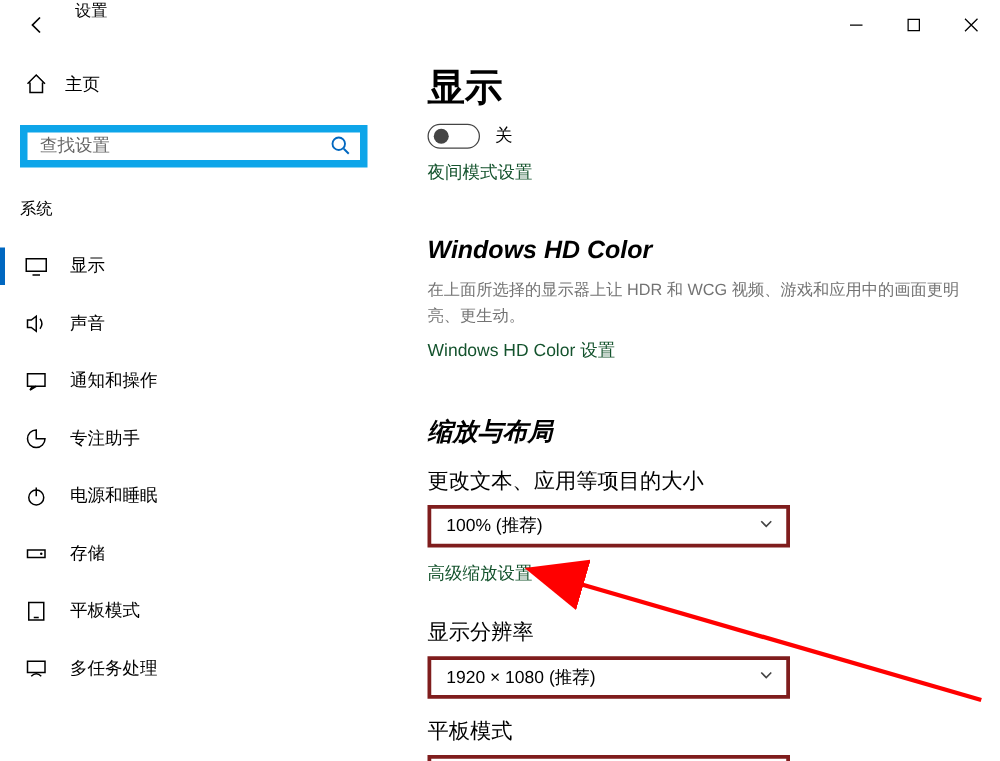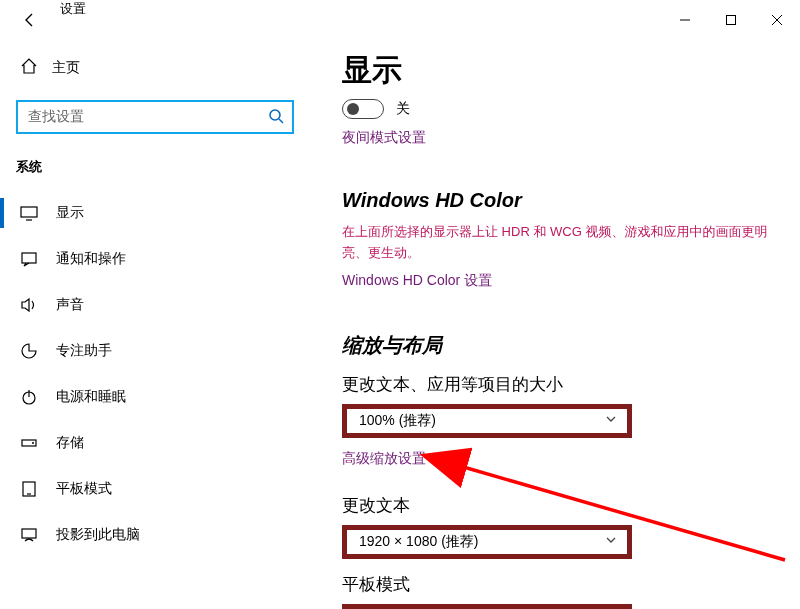--- a/index.html
+++ b/index.html
@@ -45,38 +45,37 @@
     width: 310px;
     padding: 8px 0 0 0;
     display: flex;
     flex-direction: column;
   }
   .home-row {
     display: flex; align-items: center;
     height: 40px;
     padding-left: 20px;
     gap: 14px;
-    font-family: Liberation Mono, monospace;
   }
   .home-row .label { font-size: 14px; }
   .search-box {
     margin: 12px 16px 10px 16px;
     height: 34px;
-    border: 2px solid #0ea5e9;
+    border: 6px solid #0ea5e9;
     display: flex;
     align-items: center;
     padding: 0 8px 0 10px;
     justify-content: space-between;
   }
   .search-box .placeholder {
     color: #666;
     font-size: 14px;
   }
   .section-title {
-    font-weight: bold;
+    font-weight: normal;
     font-size: 13px;
     padding: 14px 0 14px 16px;
   }
   .nav {
     display: flex;
     flex-direction: column;
     overflow: hidden;
   }
   .nav-item {
     height: 46px;
@@ -121,48 +120,48 @@
   }
   .toggle::after {
     content: "";
     position: absolute;
     width: 12px; height: 12px;
     background: #444;
     border-radius: 50%;
     top: 3px; left: 4px;
   }
   .link {
-    color: #701a75;
+    color: #14532d;
     font-size: 14px;
     margin-bottom: 12px;
     display: inline-block;
     cursor: default;
   }
   .subheading {
     font-size: 20px;
     font-weight: 600;
     margin-top: 30px;
     margin-bottom: 10px;
     font-style: italic;
   }
   .desc {
     font-size: 13px;
-    color: #be185d;
+    color: #737373;
     line-height: 1.6;
     margin-bottom: 8px;
   }
   .field-label {
     font-size: 17px;
     margin-top: 14px;
     margin-bottom: 8px;
   }
   .dropdown {
     width: 290px;
     height: 34px;
-    border: 5px solid #7f1d1d;
+    border: 3px solid #7f1d1d;
     display: flex;
     align-items: center;
     justify-content: space-between;
     padding: 0 10px 0 12px;
     font-size: 14px;
     cursor: default;
   }
   .chevron {
     font-size: 12px;
     color: #444;
@@ -232,38 +231,38 @@
             <svg width="18" height="18" viewBox="0 0 18 18">
               <rect x="1" y="3" width="16" height="10" stroke="#000" stroke-width="1.2" fill="none"></rect>
               <line x1="6" y1="16" x2="12" y2="16" stroke="#000" stroke-width="1.2"></line>
             </svg>
           </span>
         <span class="label">显示</span>
       </div>
       <div class="nav-item">
         <span class="icon">
             <svg width="18" height="18" viewBox="0 0 18 18">
+              <path d="M2 6 H5 L9 3 V15 L5 12 H2 Z" stroke="#000" stroke-width="1.2" fill="none"></path>
+              <path d="M12 5 Q15 9 12 13" stroke="#000" stroke-width="1.2" fill="none"></path>
+            </svg>
+          </span>
+        <span class="label">声音</span>
+      </div>
+      <div class="nav-item">
+        <span class="icon">
+            <svg width="18" height="18" viewBox="0 0 18 18">
               <rect x="2" y="3" width="14" height="10" stroke="#000" stroke-width="1.2" fill="none"></rect>
               <path d="M6 13 L4 16 L9 13" stroke="#000" stroke-width="1.2" fill="none"></path>
             </svg>
           </span>
         <span class="label">通知和操作</span>
       </div>
       <div class="nav-item">
         <span class="icon">
             <svg width="18" height="18" viewBox="0 0 18 18">
-              <path d="M2 6 H5 L9 3 V15 L5 12 H2 Z" stroke="#000" stroke-width="1.2" fill="none"></path>
-              <path d="M12 5 Q15 9 12 13" stroke="#000" stroke-width="1.2" fill="none"></path>
-            </svg>
-          </span>
-        <span class="label">声音</span>
-      </div>
-      <div class="nav-item">
-        <span class="icon">
-            <svg width="18" height="18" viewBox="0 0 18 18">
               <path d="M9 2 A7 7 0 1 0 16 9 L9 9 Z" stroke="#000" stroke-width="1.2" fill="none"></path>
             </svg>
           </span>
         <span class="label">专注助手</span>
       </div>
       <div class="nav-item">
         <span class="icon">
             <svg width="18" height="18" viewBox="0 0 18 18">
               <circle cx="9" cy="10" r="6" stroke="#000" stroke-width="1.2" fill="none"></circle>
               <line x1="9" y1="2" x2="9" y2="9" stroke="#000" stroke-width="1.2"></line>
@@ -289,21 +288,21 @@
           </span>
         <span class="label">平板模式</span>
       </div>
       <div class="nav-item">
         <span class="icon">
             <svg width="18" height="18" viewBox="0 0 18 18">
               <rect x="2" y="3" width="14" height="9" stroke="#000" stroke-width="1.2" fill="none"></rect>
               <path d="M5 15 Q9 11 13 15" stroke="#000" stroke-width="1.2" fill="none"></path>
             </svg>
           </span>
-        <span class="label">投影到此电脑</span>
+        <span class="label">多任务处理</span>
       </div>
     </div>
   </div>
 
   <div class="main">
     <div class="page-title">显示</div>
 
     <div class="toggle-row">
       <div class="toggle"></div>
       <span>关</span>
@@ -323,21 +322,21 @@
         <svg width="12" height="12" viewBox="0 0 12 12">
             <path d="M2 4 L6 8 L10 4" stroke="#444" stroke-width="1.3" fill="none"></path>
           </svg>
       </span>
     </div>
 
     <div style="margin-top:12px">
       <span class="link">高级缩放设置</span>
     </div>
 
-    <div class="field-label">更改文本</div>
+    <div class="field-label">显示分辨率</div>
     <div class="dropdown">
       <span>1920 × 1080 (推荐)</span>
       <span class="chevron">
         <svg width="12" height="12" viewBox="0 0 12 12">
             <path d="M2 4 L6 8 L10 4" stroke="#444" stroke-width="1.3" fill="none"></path>
           </svg>
       </span>
     </div>
 
     <div class="field-label">平板模式</div>

